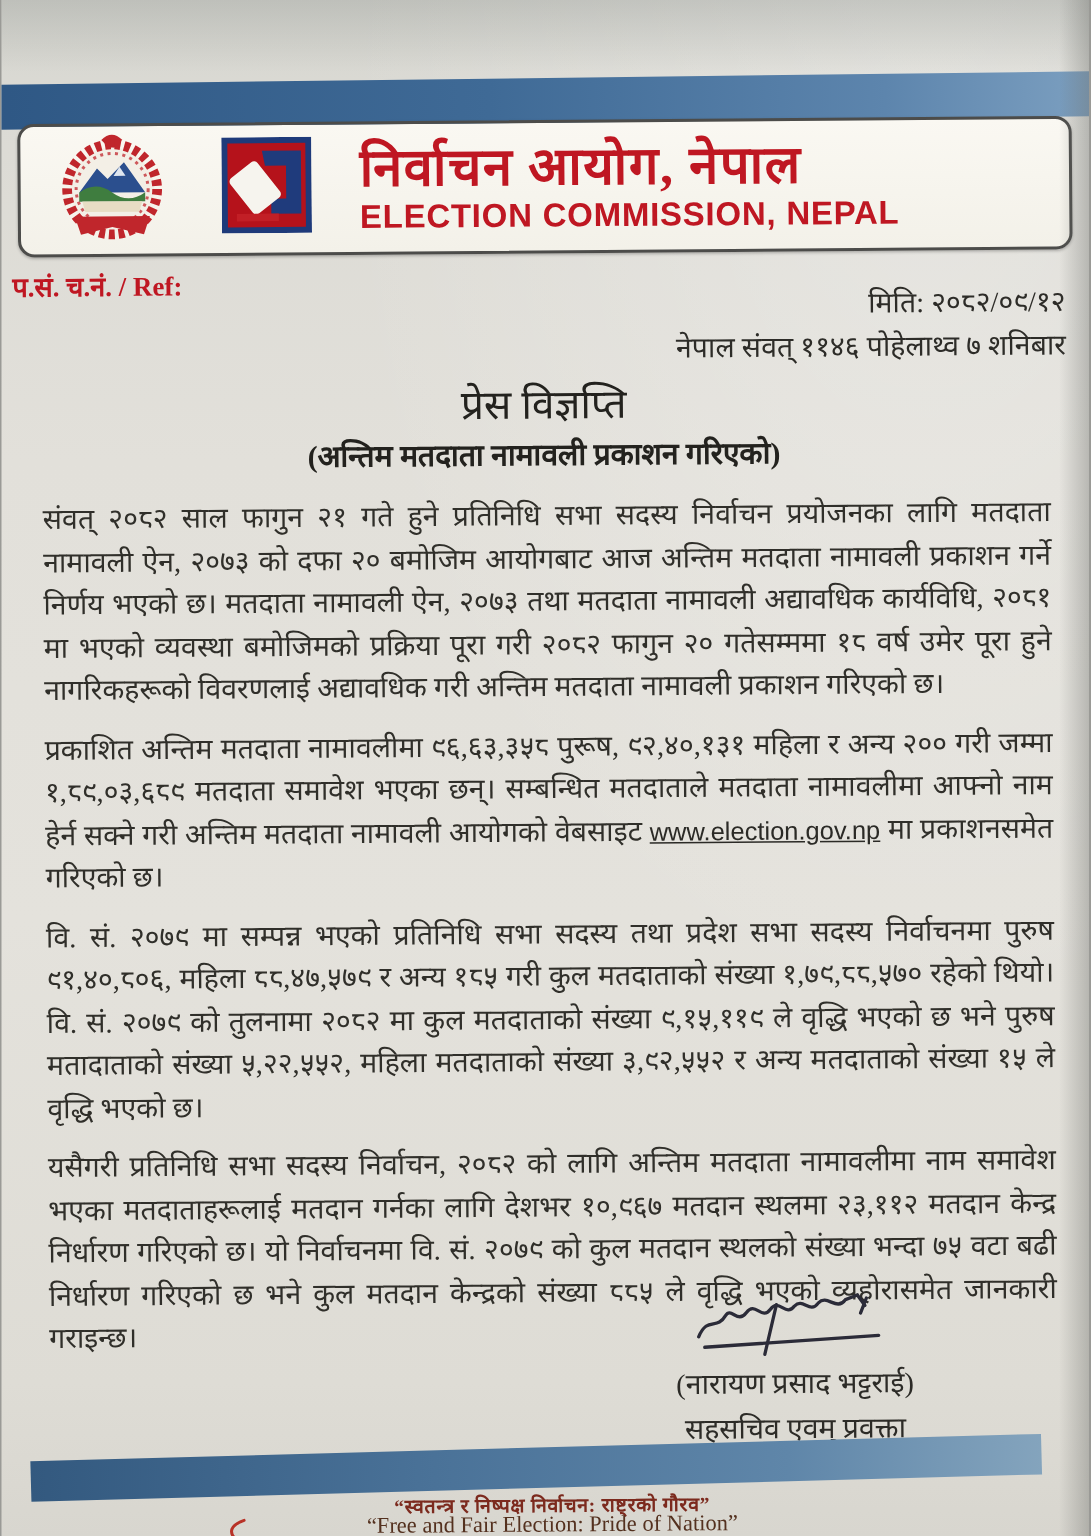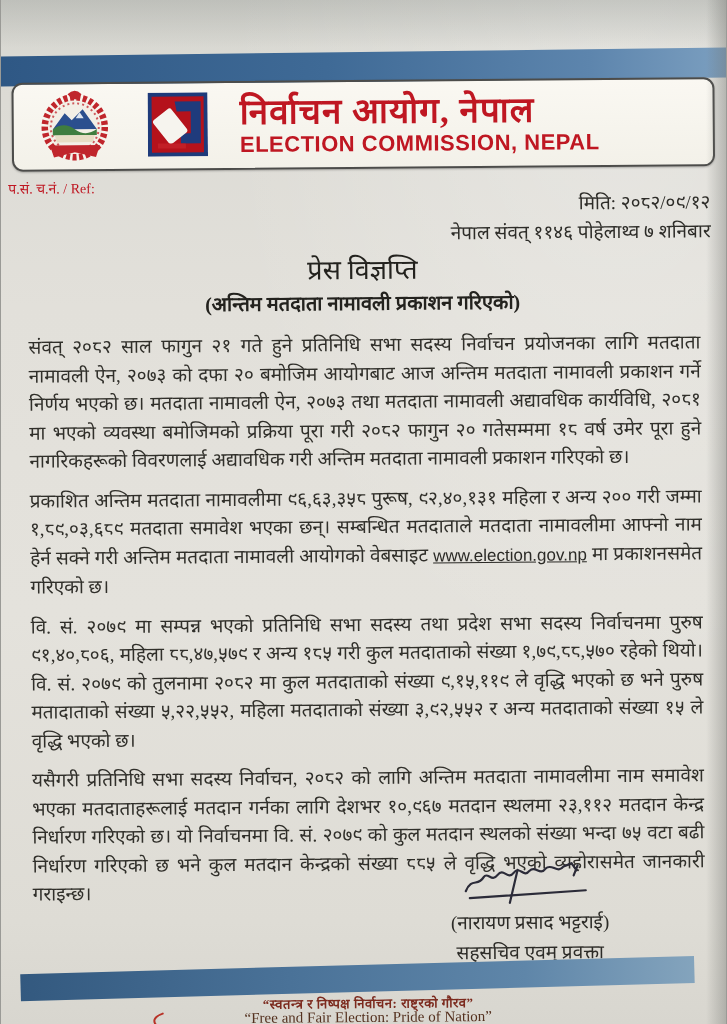--- a/index.html
+++ b/index.html
@@ -26,21 +26,21 @@
     background:linear-gradient(180deg,#faf8f2,#f3f1e9);
     border:2px solid #4c4c4a;border-radius:11px;
     display:flex;align-items:center;box-shadow:0 1px 2px rgba(0,0,0,.25);}
   .emblem{margin-left:24px;flex:0 0 auto;}
   .ec-logo{margin-left:36px;flex:0 0 auto;}
   .org-names{margin-left:32px;}
   .org-np{font-size:35px;line-height:38px;font-weight:bold;color:var(--accent-red,#bf1722);letter-spacing:1px;}
   .org-en{font-size:22px;line-height:25px;font-weight:bold;color:var(--accent-red,#bf1722);
     font-family:"Liberation Sans","DejaVu Sans",sans-serif;letter-spacing:.5px;}
 
-  .ref{position:absolute;left:9px;top:176px;font-size:14px;font-weight:normal;color:var(--accent-red,#bf1722);}
+  .ref{position:absolute;left:9px;top:176px;font-size:18px;font-weight:bold;color:var(--accent-red,#bf1722);}
   .dates{position:absolute;right:14px;top:190px;text-align:right;font-size:19px;line-height:29px;color:#2d2c28;}
 
   .doc-title{position:absolute;left:0;width:100%;top:250px;text-align:center;
     font-size:27px;color:#23221e;}
   .doc-subtitle{position:absolute;left:0;width:100%;top:289px;text-align:center;
     font-size:20px;font-weight:bold;color:#23221e;}
 
   .body-text{position:absolute;left:28px;width:672px;top:331px;
     font-size:19px;line-height:28.5px;text-align:justify;color:#302f2a;}
   .body-text p{margin:0 0 11px 0;}

